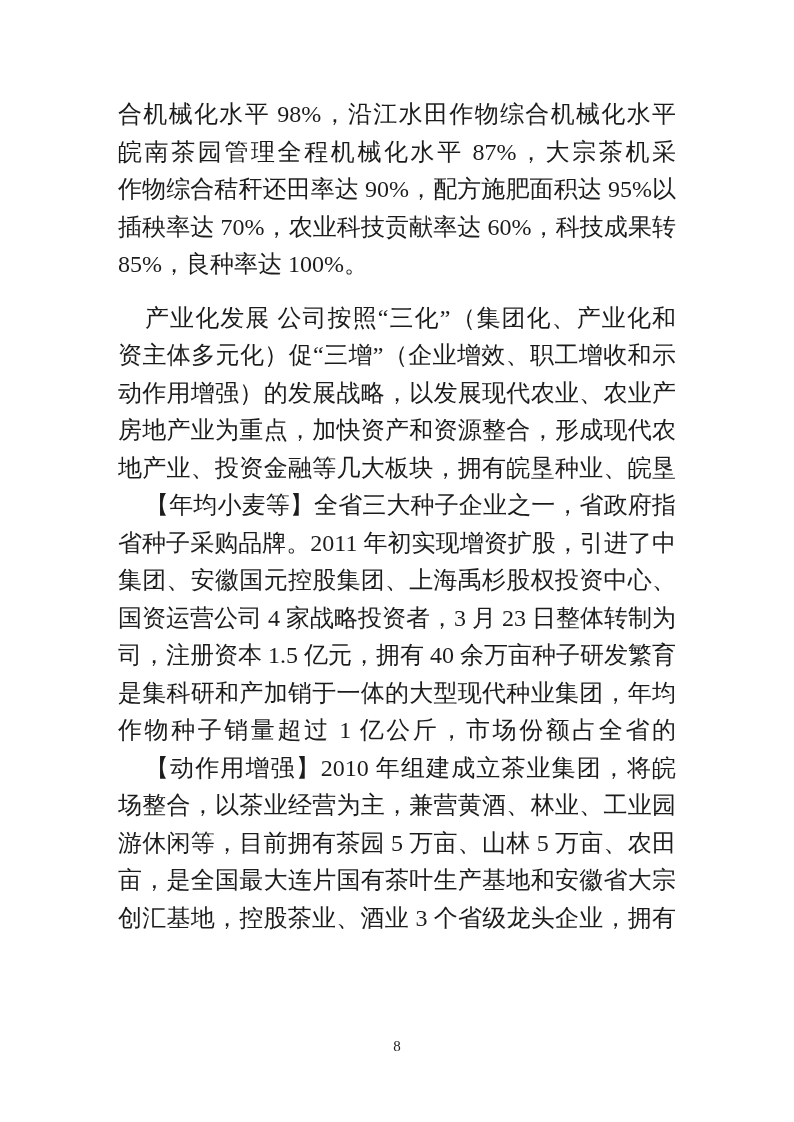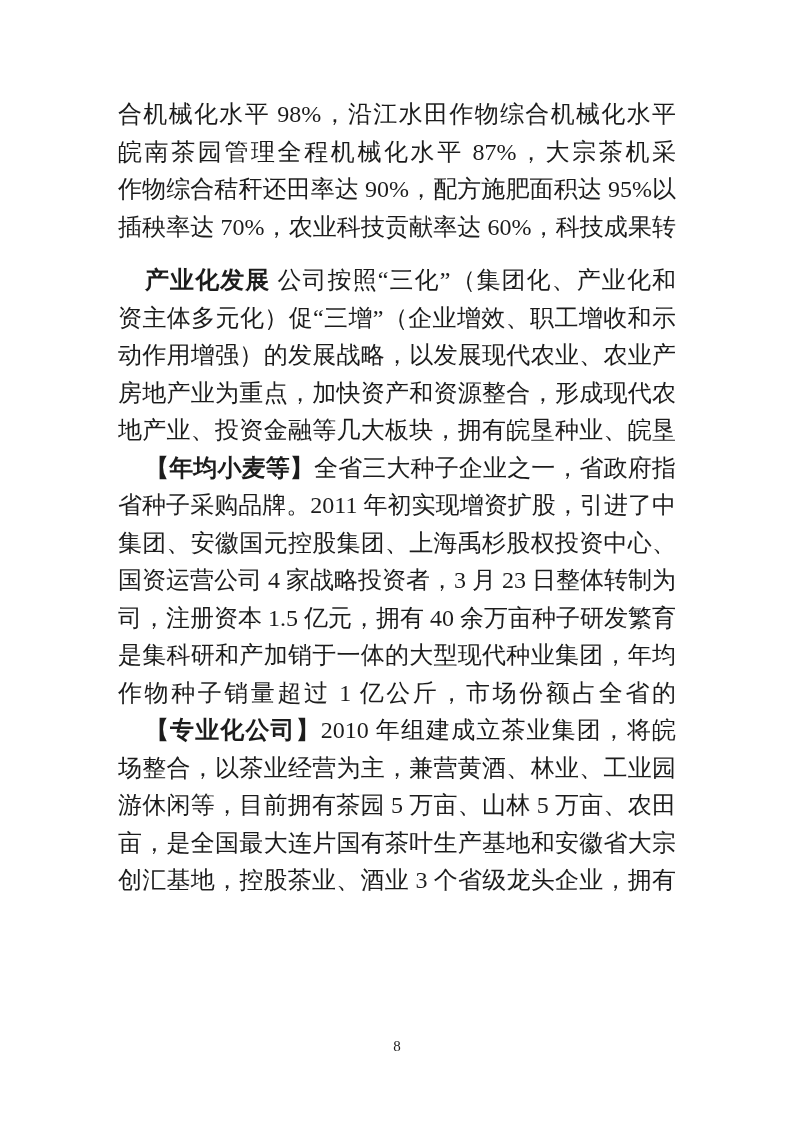--- a/index.html
+++ b/index.html
@@ -38,21 +38,21 @@
     text-justify: inter-character;
     overflow: hidden;
   }
   .line.last {
     text-align-last: left;
   }
   .para.indent .line:first-child {
     text-indent: 27px;
   }
   .bold {
-    font-weight: bold;
+    font-weight: normal;
   }
   .page-number {
     position: absolute;
     left: 0;
     top: 1036px;
     width: 100%;
     text-align: center;
     font-size: 15px;
     line-height: 20px;
     color: #1c1c1c;
@@ -61,39 +61,40 @@
 </head>
 <body>
 
 <div class="page">
   <div class="text-block">
       <div class="para">
         <div class="line"><span>合机械化水平 98%，沿江水田作物综合机械化水平 91%，</span></div>
         <div class="line"><span>皖南茶园管理全程机械化水平 87%，大宗茶机采 100%。农</span></div>
         <div class="line"><span>作物综合秸秆还田率达 90%，配方施肥面积达 95%以上，机</span></div>
         <div class="line"><span>插秧率达 70%，农业科技贡献率达 60%，科技成果转化率达</span></div>
+        <div class="line last"><span>85%，良种率达 100%。</span></div>
       </div>
       <div class="para indent spaced-before">
         <div class="line"><span class="bold">产业化发展</span><span> 公司按照“三化”（集团化、产业化和投</span></div>
         <div class="line"><span>资主体多元化）促“三增”（企业增效、职工增收和示范带</span></div>
         <div class="line"><span>动作用增强）的发展战略，以发展现代农业、农业产业化和</span></div>
         <div class="line"><span>房地产业为重点，加快资产和资源整合，形成现代农业、房</span></div>
         <div class="line"><span>地产业、投资金融等几大板块，拥有皖垦种业、皖垦茶业等</span></div>
       </div>
       <div class="para indent">
         <div class="line"><span class="bold">【年均小麦等】</span><span>全省三大种子企业之一，省政府指定的全</span></div>
         <div class="line"><span>省种子采购品牌。2011 年初实现增资扩股，引进了中国种子</span></div>
         <div class="line"><span>集团、安徽国元控股集团、上海禹杉股权投资中心、安徽省</span></div>
         <div class="line"><span>国资运营公司 4 家战略投资者，3 月 23 日整体转制为股份公</span></div>
         <div class="line"><span>司，注册资本 1.5 亿元，拥有 40 余万亩种子研发繁育基地、</span></div>
         <div class="line"><span>是集科研和产加销于一体的大型现代种业集团，年均小麦等</span></div>
         <div class="line"><span>作物种子销量超过 1 亿公斤，市场份额占全省的 20%，进入</span></div>
       </div>
       <div class="para indent">
-        <div class="line"><span class="bold">【专业化公司】</span><span>2010 年组建成立茶业集团，将皖南 4 家茶</span></div>
+        <div class="line"><span class="bold">【动作用增强】</span><span>2010 年组建成立茶业集团，将皖南 4 家茶</span></div>
         <div class="line"><span>场整合，以茶业经营为主，兼营黄酒、林业、工业园区、旅</span></div>
         <div class="line"><span>游休闲等，目前拥有茶园 5 万亩、山林 5 万亩、农田 2.1 万</span></div>
         <div class="line"><span>亩，是全国最大连片国有茶叶生产基地和安徽省大宗茶出口</span></div>
         <div class="line"><span>创汇基地，控股茶业、酒业 3 个省级龙头企业，拥有敬亭绿</span></div>
       </div>
     </div>
   <div class="page-number">8</div>
 </div>
 
 </body></html>

